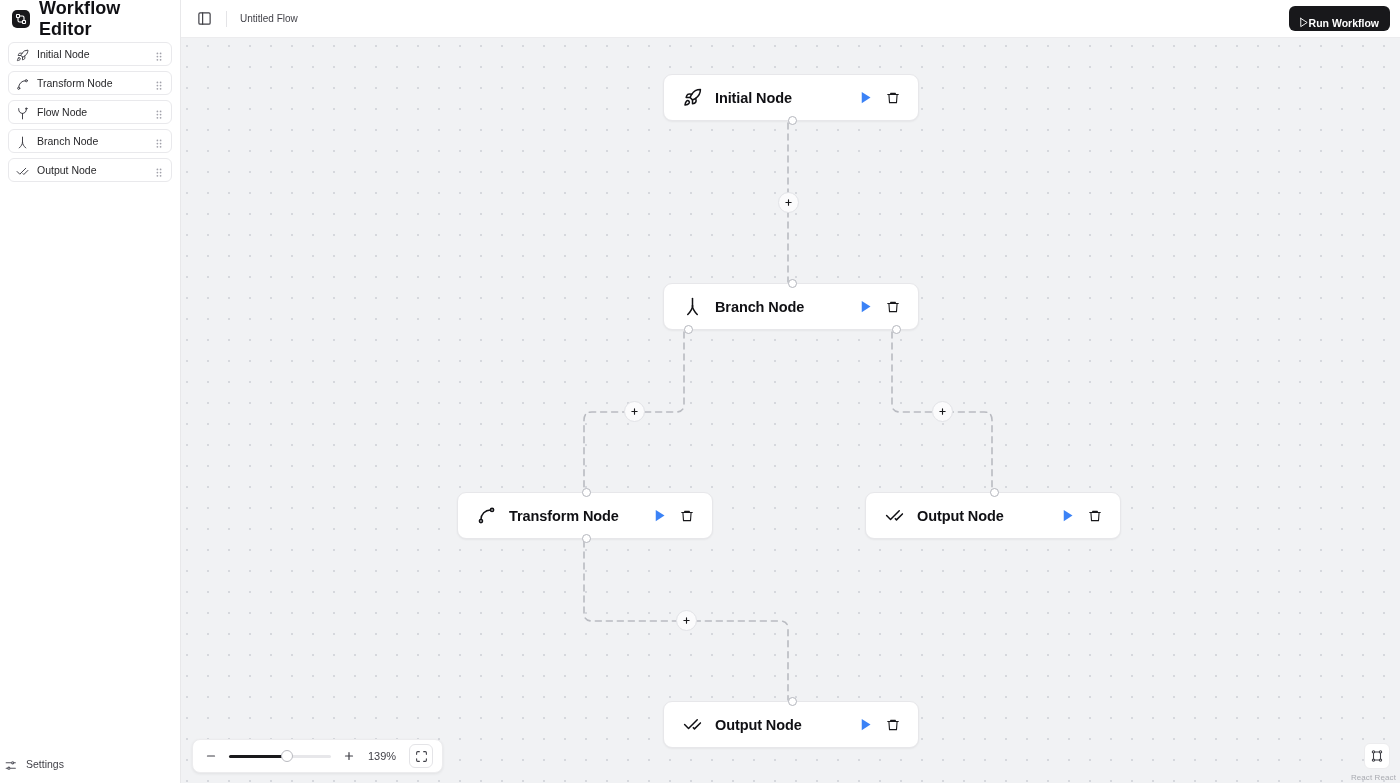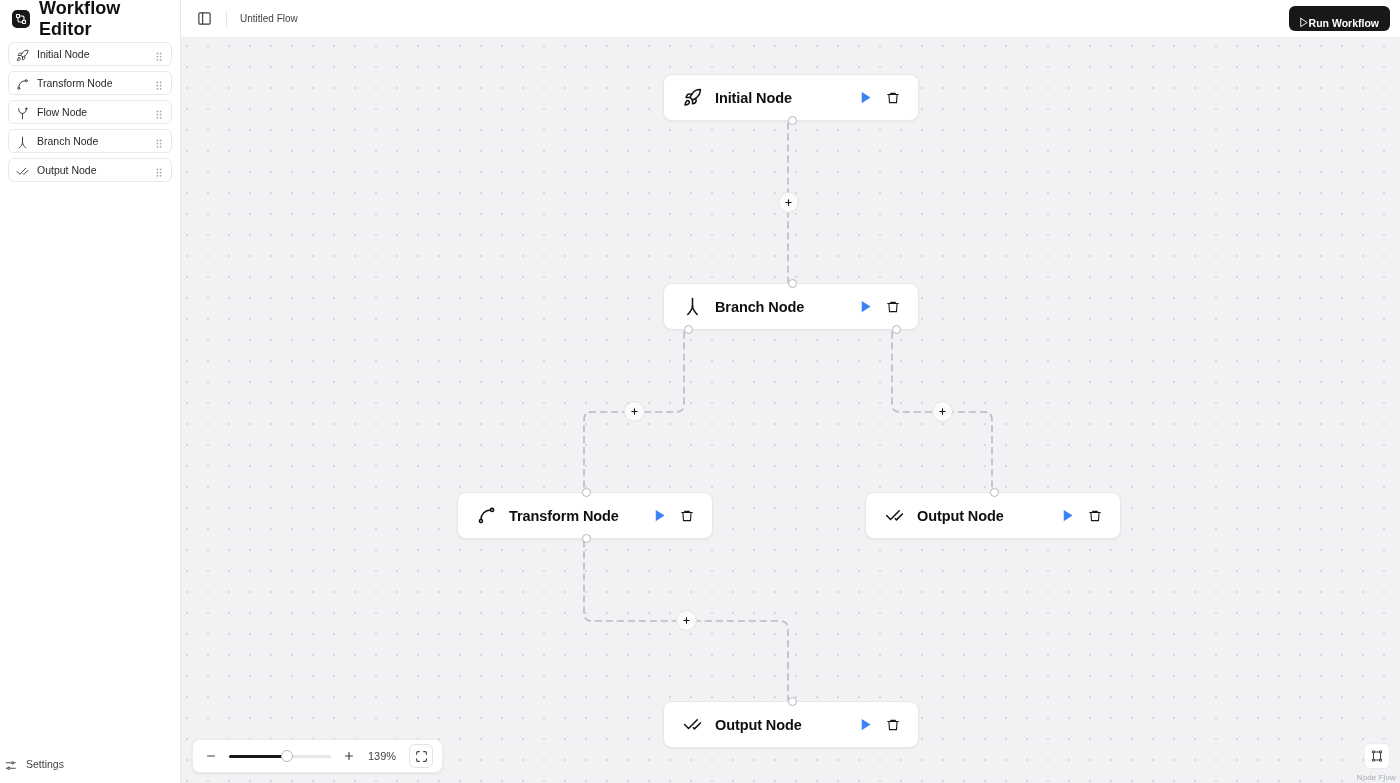--- a/index.html
+++ b/index.html
@@ -549,16 +549,16 @@
             <circle cx="18" cy="5" r="2"></circle>
           <circle cx="6" cy="19" r="2"></circle>
             <circle cx="18" cy="19" r="2"></circle>
           <path d="M8 5h8"></path>
             <path d="M8 19h8"></path>
             <path d="M6 7v10"></path>
             <path d="M18 7v10"></path>
         </svg>
       </button>
 
-      <span class="attrib">Node Flow</span>
+      <span class="attrib">React React</span>
     </div>
   </section>
 </div>
 
 </body></html>

